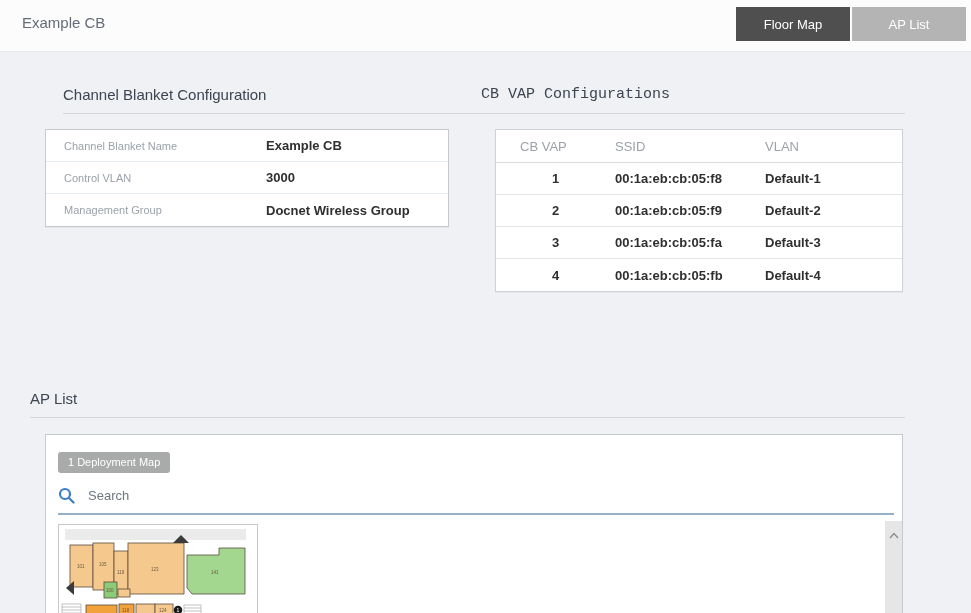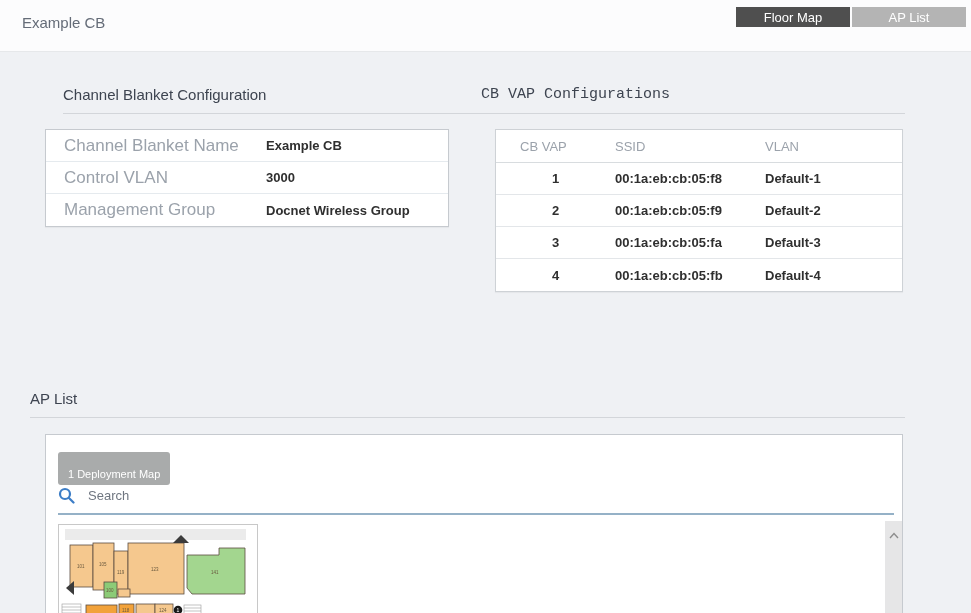--- a/index.html
+++ b/index.html
@@ -16,21 +16,21 @@
   .app-header {
     position: absolute; top: 0; left: 0; width: 971px; height: 52px;
     background: #fcfcfd; border-bottom: 1px solid #e6e8ea;
   }
   .header-title {
     position: absolute; left: 22px; top: 14px;
     font-size: 15px; font-weight: 400; color: #656c78;
   }
   .tab-buttons { position: absolute; right: 5px; top: 7px; display: flex; gap: 2px; }
   .btn {
-    width: 114px; height: 20px; border: none; cursor: pointer;
+    width: 114px; height: 34px; border: none; cursor: pointer;
     color: #fff; font-size: 13px; font-family: inherit;
     display: flex; align-items: center; justify-content: center;
   }
   .btn-dark  { background: #4f4f4f; }
   .btn-light { background: #b4b4b4; }
 
   
   .section-title { font-size: 15px; font-weight: 400; color: #3d4450; }
   .rule { margin-top: 10px; border-top: 1px solid #d3d6da; height: 0; }
 
@@ -39,21 +39,21 @@
   .section-ap  { position: absolute; left: 30px; top: 390px; width: 875px; }
 
   
   .cfg-table {
     position: absolute; left: 45px; top: 129px; width: 404px;
     background: #fff; border: 1px solid #c6cacf;
     box-shadow: 0 1px 1px rgba(0,0,0,0.04);
   }
   .cfg-row { height: 32px; display: flex; align-items: center; border-bottom: 1px solid #e5eaee; }
   .cfg-row:last-child { border-bottom: none; }
-  .cfg-label { padding-left: 18px; width: 220px; font-size: 17px; color: #9ba2ab; }
+  .cfg-label { padding-left: 18px; width: 220px; font-size: 11px; color: #9ba2ab; }
   .cfg-value { font-size: 13px; font-weight: bold; color: #2f2f2f; }
 
   
   .vap-table {
     position: absolute; left: 495px; top: 129px; width: 408px;
     background: #fff; border: 1px solid #ced2d6;
     box-shadow: 0 1px 1px rgba(0,0,0,0.04);
   }
   .vap-header { height: 33px; display: flex; align-items: center; border-bottom: 1px solid #d8dcdf; }
   .vap-header .c { font-size: 13px; color: #9ba2ab; }
@@ -67,21 +67,21 @@
   .c3 { flex: 1; }
 
   
   .ap-card {
     position: absolute; left: 45px; top: 434px; width: 858px; height: 230px;
     background: #fff; border: 1px solid #c6cacf;
   }
   .badge {
     position: absolute; left: 12px; top: 17px;
     background: #a9abab; color: #fff; font-size: 11px;
-    padding: 16px 10px 5px; border-radius: 3px; border: none; cursor: pointer;
+    padding: 4px 10px 5px; border-radius: 3px; border: none; cursor: pointer;
     font-family: inherit;
   }
   .search-row {
     position: absolute; left: 12px; top: 52px; width: 836px;
     display: flex; align-items: center; gap: 13px;
     border-bottom: 2px solid #95b1c7; padding-bottom: 9px;
   }
   .search-row input {
     border: none; outline: none; background: transparent;
     font-size: 13px; font-family: Liberation Sans, sans-serif; color: #0f172a; flex: 1;

